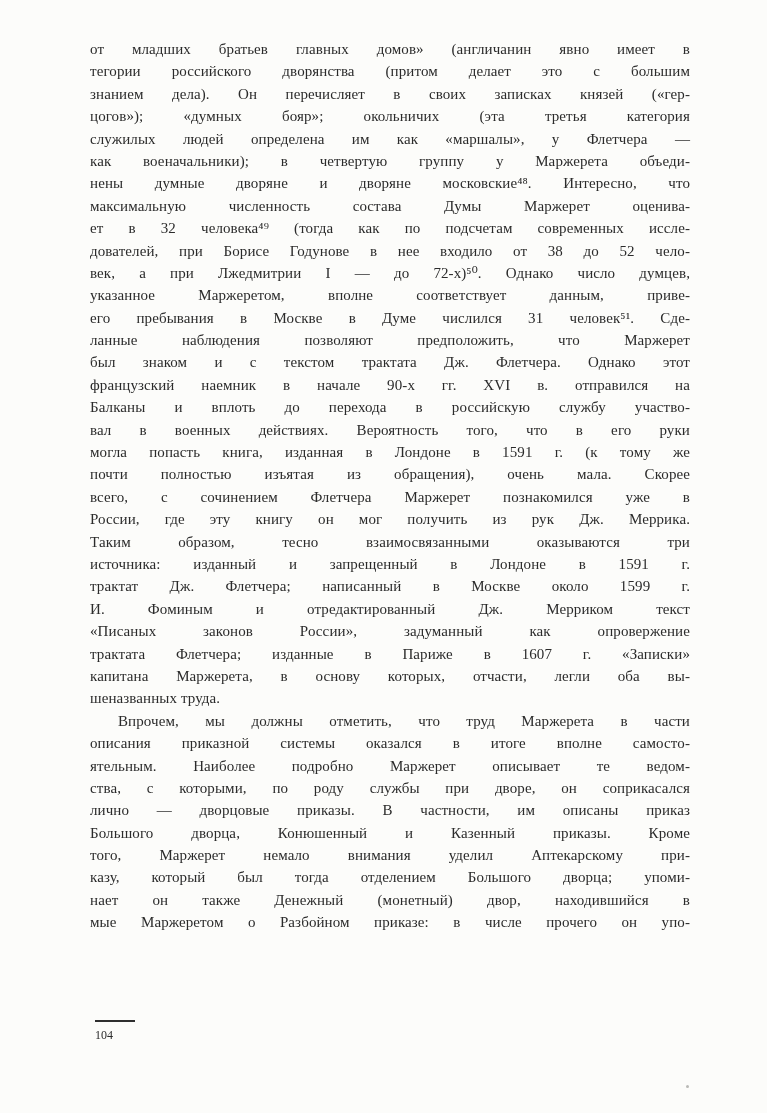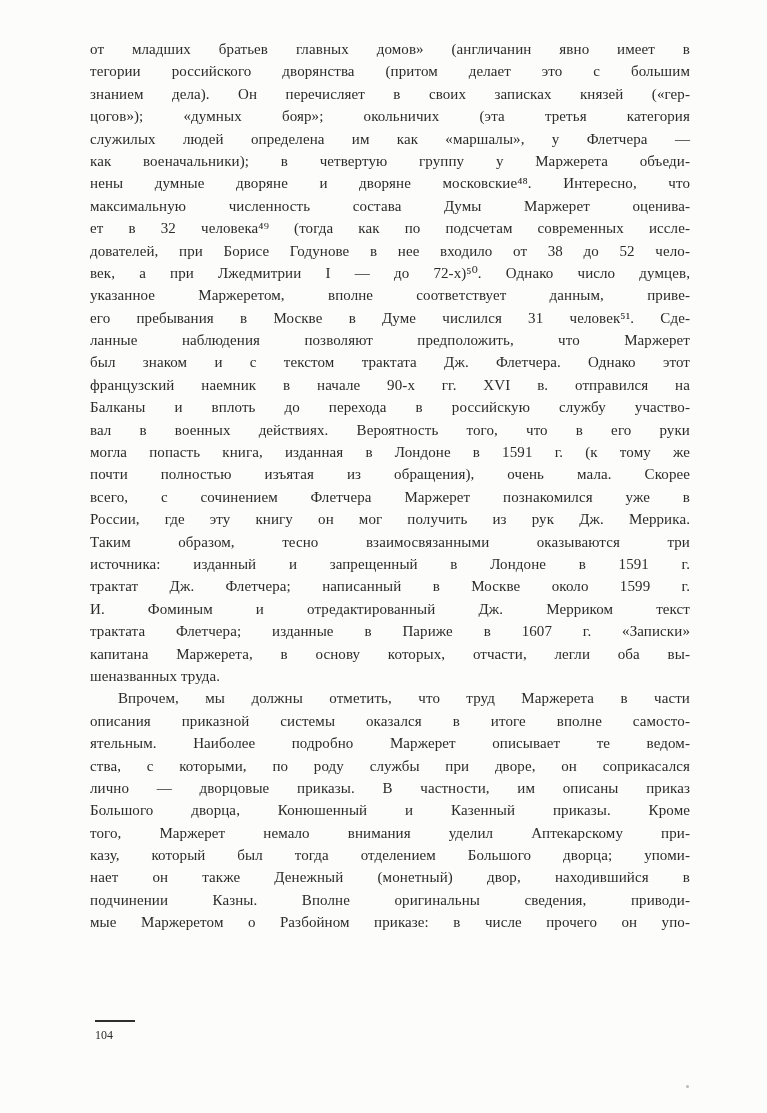--- a/index.html
+++ b/index.html
@@ -92,35 +92,35 @@
       <div class="ln">Балканы и вплоть до перехода в российскую службу участво-</div>
       <div class="ln">вал в военных действиях. Вероятность того, что в его руки</div>
       <div class="ln">могла попасть книга, изданная в Лондоне в 1591 г. (к тому же</div>
       <div class="ln">почти полностью изъятая из обращения), очень мала. Скорее</div>
       <div class="ln">всего, с сочинением Флетчера Маржерет познакомился уже в</div>
       <div class="ln">России, где эту книгу он мог получить из рук Дж. Меррика.</div>
       <div class="ln">Таким образом, тесно взаимосвязанными оказываются три</div>
       <div class="ln">источника: изданный и запрещенный в Лондоне в 1591 г.</div>
       <div class="ln">трактат Дж. Флетчера; написанный в Москве около 1599 г.</div>
       <div class="ln">И. Фоминым и отредактированный Дж. Мерриком текст</div>
+      <div class="ln">«Писаных законов России», задуманный как опровержение</div>
       <div class="ln">трактата Флетчера; изданные в Париже в 1607 г. «Записки»</div>
       <div class="ln">капитана Маржерета, в основу которых, отчасти, легли оба вы-</div>
       <div class="ln flush">шеназванных труда.</div>
     </div>
     <div>
       <div class="ln indent">Впрочем, мы должны отметить, что труд Маржерета в части</div>
       <div class="ln">описания приказной системы оказался в итоге вполне самосто-</div>
       <div class="ln">ятельным. Наиболее подробно Маржерет описывает те ведом-</div>
       <div class="ln">ства, с которыми, по роду службы при дворе, он соприкасался</div>
       <div class="ln">лично — дворцовые приказы. В частности, им описаны приказ</div>
       <div class="ln">Большого дворца, Конюшенный и Казенный приказы. Кроме</div>
       <div class="ln">того, Маржерет немало внимания уделил Аптекарскому при-</div>
       <div class="ln">казу, который был тогда отделением Большого дворца; упоми-</div>
       <div class="ln">нает он также Денежный (монетный) двор, находившийся в</div>
-      <div class="ln">подчинении Казны. Вполне оригинальны сведения, приводи-</div>
       <div class="ln">мые Маржеретом о Разбойном приказе: в числе прочего он упо-</div>
     </div>
   </div>
 
   <div class="page-footer">
     <div class="footer-rule"></div>
     <div class="page-number">104</div>
   </div>
 
   <div class="speck"></div>

